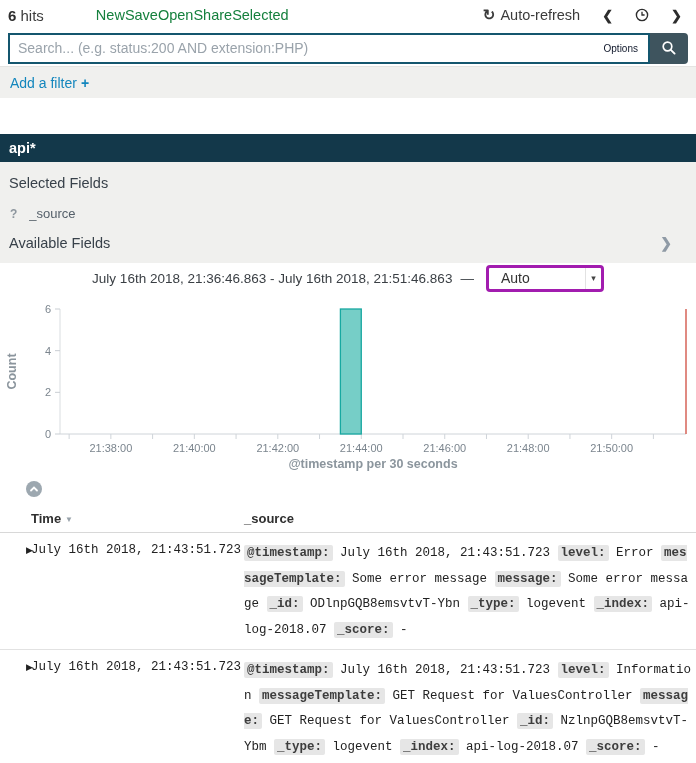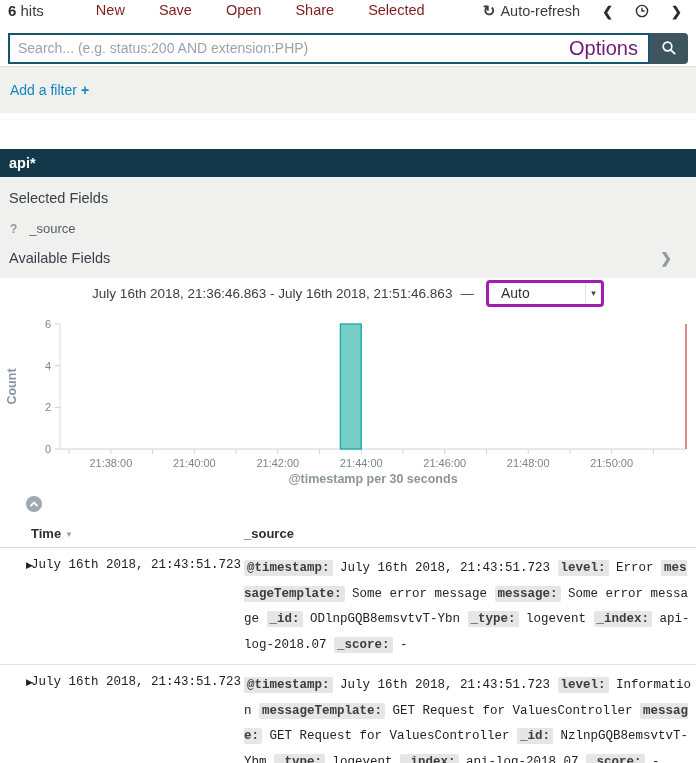--- a/index.html
+++ b/index.html
@@ -1,44 +1,44 @@
 <!DOCTYPE html>
 <html><head>
 <meta charset="utf-8">
 <style>
   * { margin:0; padding:0; box-sizing:border-box; }
   html,body { width:696px; height:763px; overflow:hidden; background:#fff;
     font-family:"Liberation Sans", sans-serif; color:#3c3c3c; }
 
   
-  .toolbar { height:28px; display:flex; align-items:flex-start; padding:2px 10px 0 8px; }
+  .toolbar { height:28px; display:flex; align-items:center; padding:2px 10px 0 8px; }
   .hits { font-size:15px; margin-right:52px; white-space:nowrap; }
   .hits b { color:#2d2d2d; }
-  .menu { display:flex; gap:34px; font-size:14.5px; color:#7f1d1d; }
+  .menu { display:flex; font-size:14.5px; color:#15803d; }
   .menu span { cursor:pointer; }
   .toolbar-right { margin-left:auto; display:flex; align-items:center; gap:18px; }
   .refresh-group { display:flex; align-items:center; gap:5px; font-size:14.5px; }
   .glyph-refresh { font-weight:bold; font-size:15px; }
   .chev { font-size:13px; font-weight:bold; color:#2d2d2d; padding:0 4px; }
   .timepick { display:flex; align-items:center; gap:6px; font-size:14.5px; }
   .clock-svg { display:block; }
 
   
   .search-row { display:flex; padding:2px 8px 0 8px; height:38px; align-items:center; }
   .search-box { flex:1; display:flex; align-items:center; height:31px;
     border:2px solid #14566e; background:#fff; padding:0 10px 0 8px; }
   .search-box input { flex:1; border:none; outline:none; font-size:14px;
     font-family:"Liberation Sans",sans-serif; color:#444; }
   .search-box input::placeholder { color:#9aa3ab; }
-  .options-link { font-size:20px; color:#701a75; margin-left:0; cursor:pointer; }
+  .options-link { font-size:10px; color:#0f172a; margin-left:0; cursor:pointer; }
   .search-btn { width:38px; height:31px; background:#3e545e; border:none; cursor:pointer;
     border-radius:0 4px 4px 0; display:flex; align-items:center; justify-content:center; }
 
   
-  .filter-strip { height:47px; background:#f0f0ee; display:flex; align-items:center;
+  .filter-strip { height:32px; background:#f0f0ee; display:flex; align-items:center;
     padding-left:10px; border-top:1px solid #e4e4e2; }
   .add-filter { font-size:14px; color:#1386bd; cursor:pointer; }
   .add-filter .plus { font-weight:bold; margin-left:4px; font-size:14px; }
 
   
   .api-bar { height:28px; background:#13384a; color:#fff; display:flex; align-items:center;
     padding-left:9px; font-size:14.5px; font-weight:bold;margin-top:36px; }
 
   
   .fields-panel { background:#f0f0ee; padding:13px 10px 12px 9px; }

